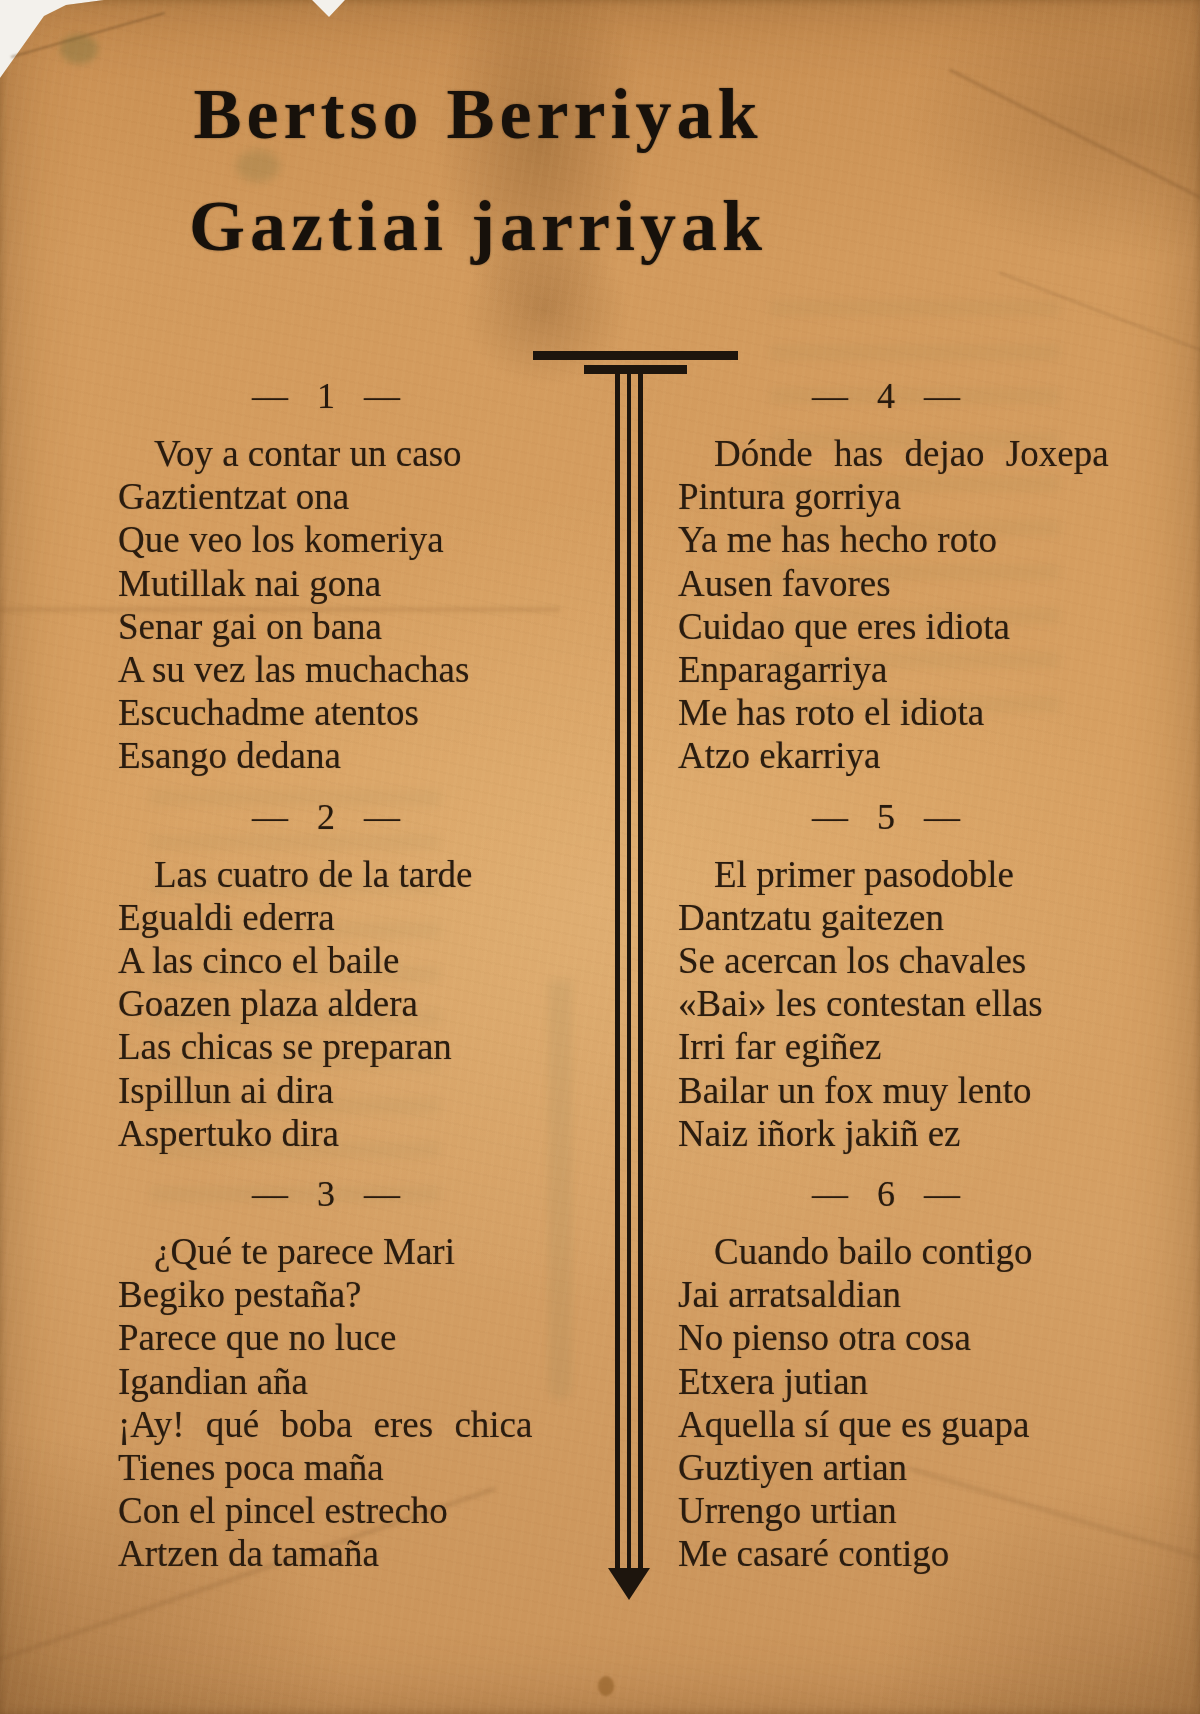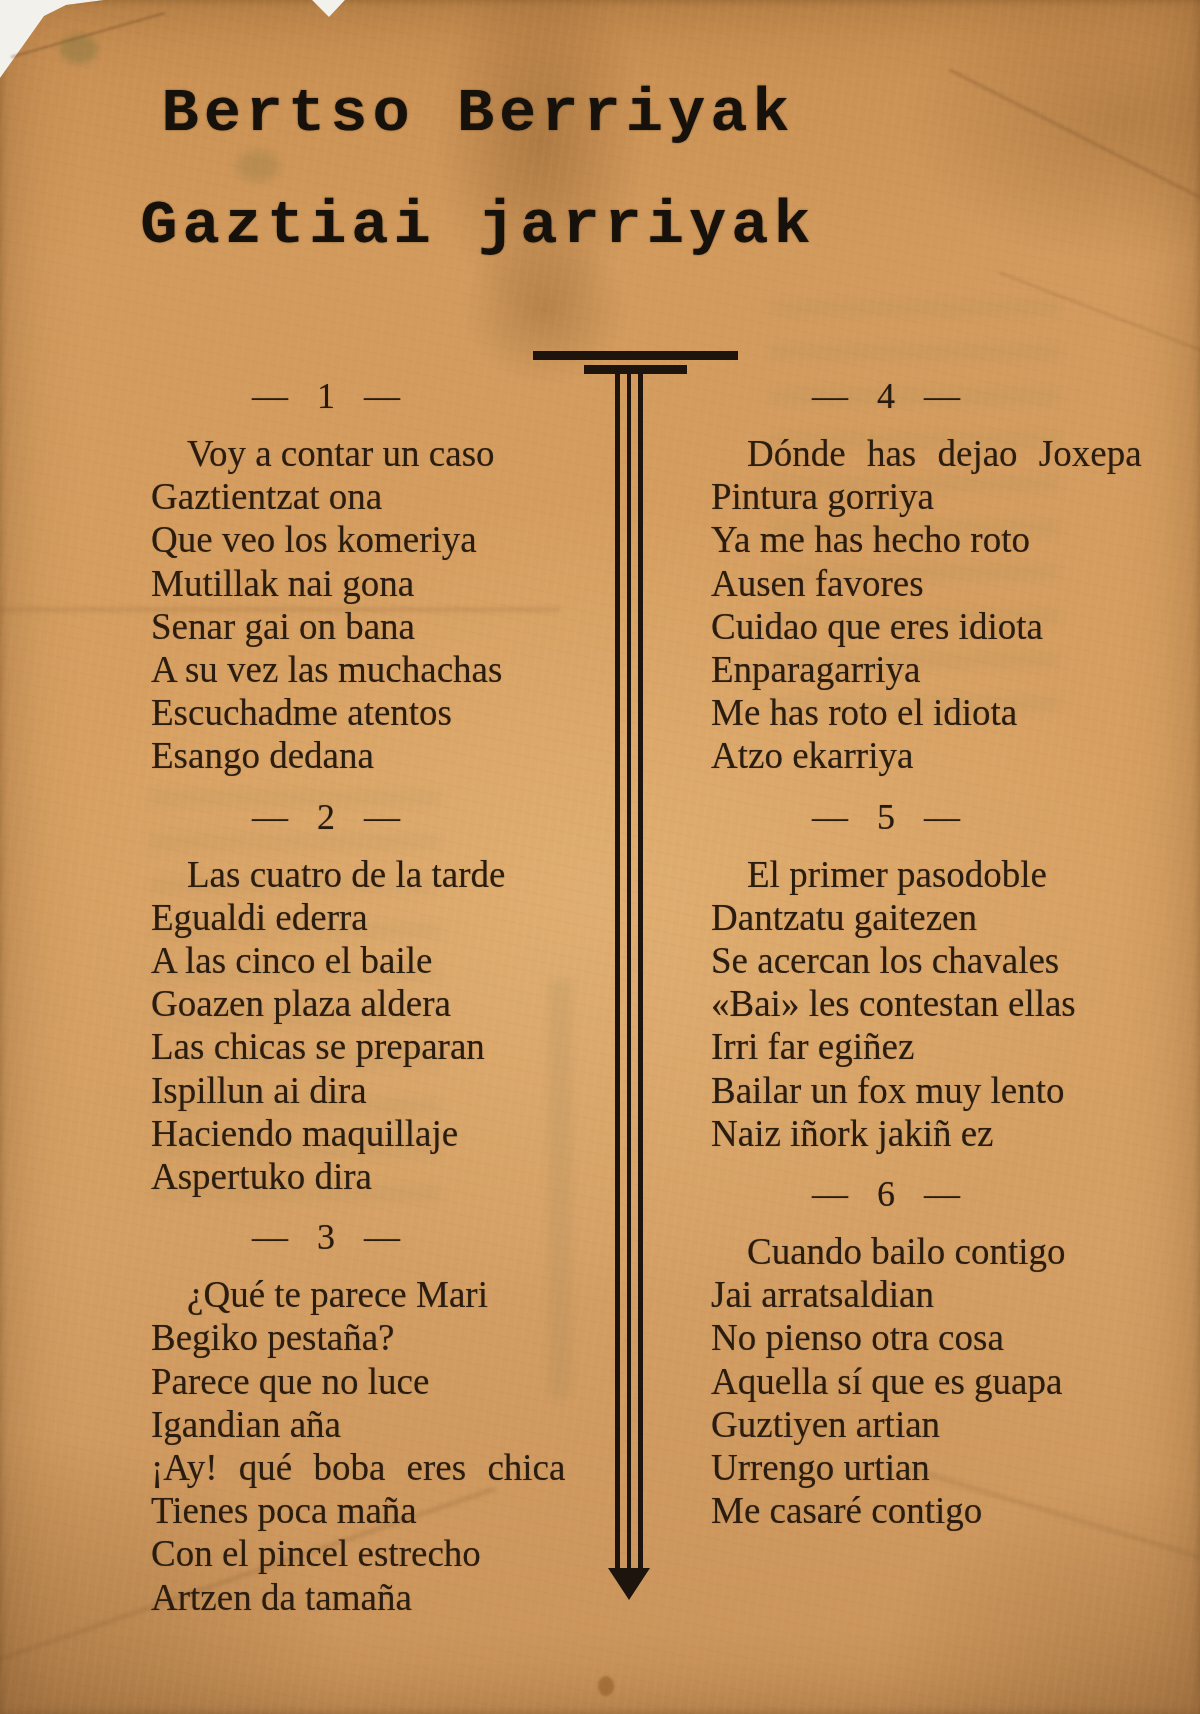--- a/index.html
+++ b/index.html
@@ -23,22 +23,22 @@
   }
   .grain{
     position:absolute;inset:0;pointer-events:none;opacity:.5;
     background:
       repeating-linear-gradient(98deg, rgba(255,235,190,0.05) 0 3px, transparent 3px 9px),
       repeating-linear-gradient(12deg, rgba(110,70,30,0.05) 0 2px, transparent 2px 11px);
     clip-path:polygon(0 78px, 44px 16px, 66px 5px, 104px 0, 312px 0, 329px 17px, 345px 0, 1200px 0, 1200px 1714px, 0 1714px);
   }
   .title{
     position:absolute;left:0;top:58px;width:956px;text-align:center;
-    font-family:Liberation Mono, monospace;font-weight:bold;
-    font-size:62px;line-height:112px;letter-spacing:5px;color:#17110b;
+    font-family:Liberation Serif, serif;font-weight:bold;
+    font-size:72px;line-height:112px;letter-spacing:5px;color:#17110b;
     text-shadow:0 0 2px rgba(25,15,8,0.5);
   }
   .divider-bar1{position:absolute;left:533px;top:351px;width:205px;height:9px;background:#1d150d;}
   .divider-bar2{position:absolute;left:584px;top:365px;width:103px;height:9px;background:#1d150d;}
   .divider-stem{
     position:absolute;left:615px;top:374px;width:28px;height:1196px;
     background:linear-gradient(90deg,#1d150d 0 5px, transparent 5px 11.5px, #1d150d 11.5px 16.5px, transparent 16.5px 23px, #1d150d 23px 28px);
   }
   .arrowhead{
     position:absolute;left:608px;top:1568px;width:0;height:0;
@@ -49,21 +49,20 @@
   .col.right{left:678px;}
   .vnum{
     height:43px;line-height:43px;text-align:center;font-size:36px;
     word-spacing:20px;margin-bottom:14px;color:#271a0e;
     text-shadow:0 0 1px rgba(40,25,10,0.45);
   }
   .verse + .verse{margin-top:18px;}
   .line{
     font-size:37px;line-height:43.2px;white-space:nowrap;
     text-shadow:0 0 1px rgba(40,25,10,0.45);
-    margin-left:33px;
   }
   .line.first{padding-left:36px;}
   .line.wide{word-spacing:12px;}
   .ghost{position:absolute;pointer-events:none;filter:blur(4px);opacity:.5;}
   .ghost1{left:150px;top:790px;width:290px;height:440px;
     background:repeating-linear-gradient(180deg, rgba(112,112,72,0.12) 0 16px, transparent 16px 44px);}
   .ghost2{left:770px;top:300px;width:290px;height:420px;
     background:repeating-linear-gradient(180deg, rgba(112,112,72,0.12) 0 16px, transparent 16px 44px);}
   .ghost3{left:548px;top:980px;width:24px;height:420px;background:rgba(112,112,76,0.20);border-radius:0 0 12px 12px;}
   .crease{position:absolute;pointer-events:none;}
@@ -120,21 +119,20 @@
     <div class="line">Esango dedana</div>
   </section>
   <section class="verse">
     <div class="vnum">— 2 —</div>
     <div class="line first">Las cuatro de la tarde</div>
     <div class="line">Egualdi ederra</div>
     <div class="line">A las cinco el baile</div>
     <div class="line">Goazen plaza aldera</div>
     <div class="line">Las chicas se preparan</div>
     <div class="line">Ispillun ai dira</div>
-    <div class="line">Haciendo maquillaje</div>
     <div class="line">Aspertuko dira</div>
   </section>
   <section class="verse">
     <div class="vnum">— 3 —</div>
     <div class="line first">¿Qué te parece Mari</div>
     <div class="line">Begiko pestaña?</div>
     <div class="line">Parece que no luce</div>
     <div class="line">Igandian aña</div>
     <div class="line wide">¡Ay! qué boba eres chica</div>
     <div class="line">Tienes poca maña</div>
@@ -163,18 +161,19 @@
     <div class="line">«Bai» les contestan ellas</div>
     <div class="line">Irri far egiñez</div>
     <div class="line">Bailar un fox muy lento</div>
     <div class="line">Naiz iñork jakiñ ez</div>
   </section>
   <section class="verse">
     <div class="vnum">— 6 —</div>
     <div class="line first">Cuando bailo contigo</div>
     <div class="line">Jai arratsaldian</div>
     <div class="line">No pienso otra cosa</div>
+    <div class="line">Etxera jutian</div>
     <div class="line">Aquella sí que es guapa</div>
     <div class="line">Guztiyen artian</div>
     <div class="line">Urrengo urtian</div>
     <div class="line">Me casaré contigo</div>
   </section>
 </div>
 
 </body></html>

